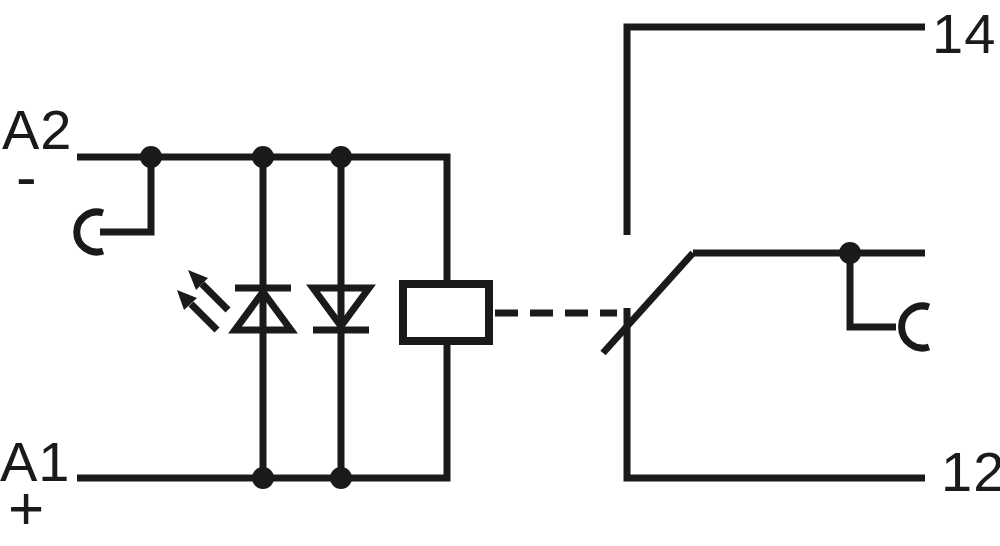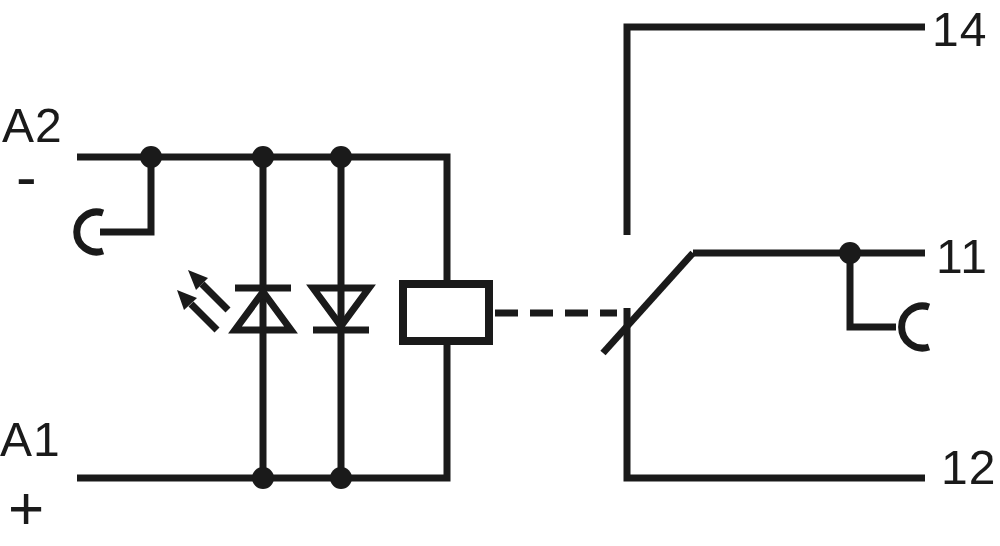--- a/index.html
+++ b/index.html
@@ -7,21 +7,21 @@
     position:relative;
     width:1000px;height:546px;
     background:var(--bg,#fff);
     font-family:"Liberation Sans", sans-serif;
     color:var(--ink,#1a1a1a);
     overflow:hidden;
   }
   .canvas svg{position:absolute;left:0;top:0;color:var(--ink,#1a1a1a);}
   .lbl{
     position:absolute;
-    font-size:48px;
+    font-size:56px;
     line-height:1;
     letter-spacing:1px;
     color:var(--ink,#1a1a1a);
     white-space:nowrap;
     user-select:none;
   }
   .pol{font-size:62px;}
 </style>
 </head>
 <body>
@@ -71,20 +71,19 @@
       <circle cx="341" cy="157" r="11"></circle>
       <circle cx="263" cy="478" r="11"></circle>
       <circle cx="341" cy="478" r="11"></circle>
       <circle cx="850" cy="253" r="11"></circle>
     </g>
   </svg>
 
   <div class="lbl" style="left:2px;top:102px;">A2</div>
   <div class="lbl pol" style="left:16px;top:146px;">-</div>
 
-  <div class="lbl" style="left:0px;top:416px;">A1</div>
+  <div class="lbl" style="left:0px;top:434px;">A1</div>
   <div class="lbl pol" style="left:8px;top:477px;">+</div>
 
   <div class="lbl" style="left:932px;top:6px;">14</div>
-  <div class="lbl" style="left:936px;top:233px;">11</div>
   <div class="lbl" style="left:941px;top:444px;">12</div>
 
 </div>
 
 </body></html>

